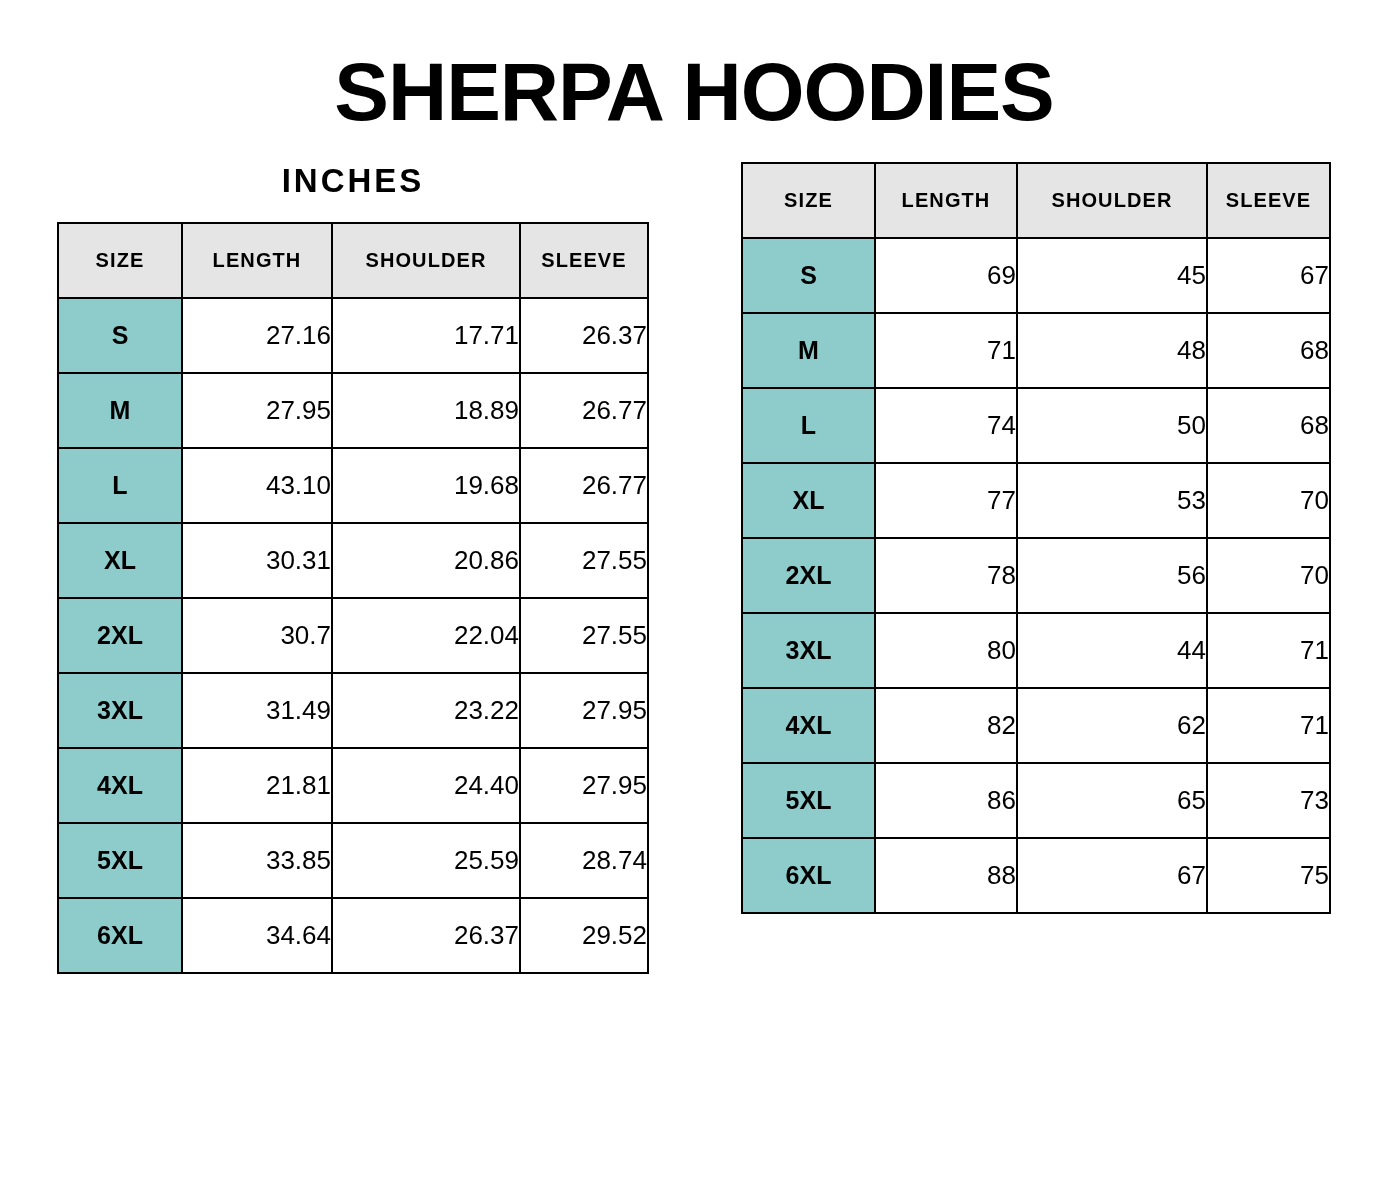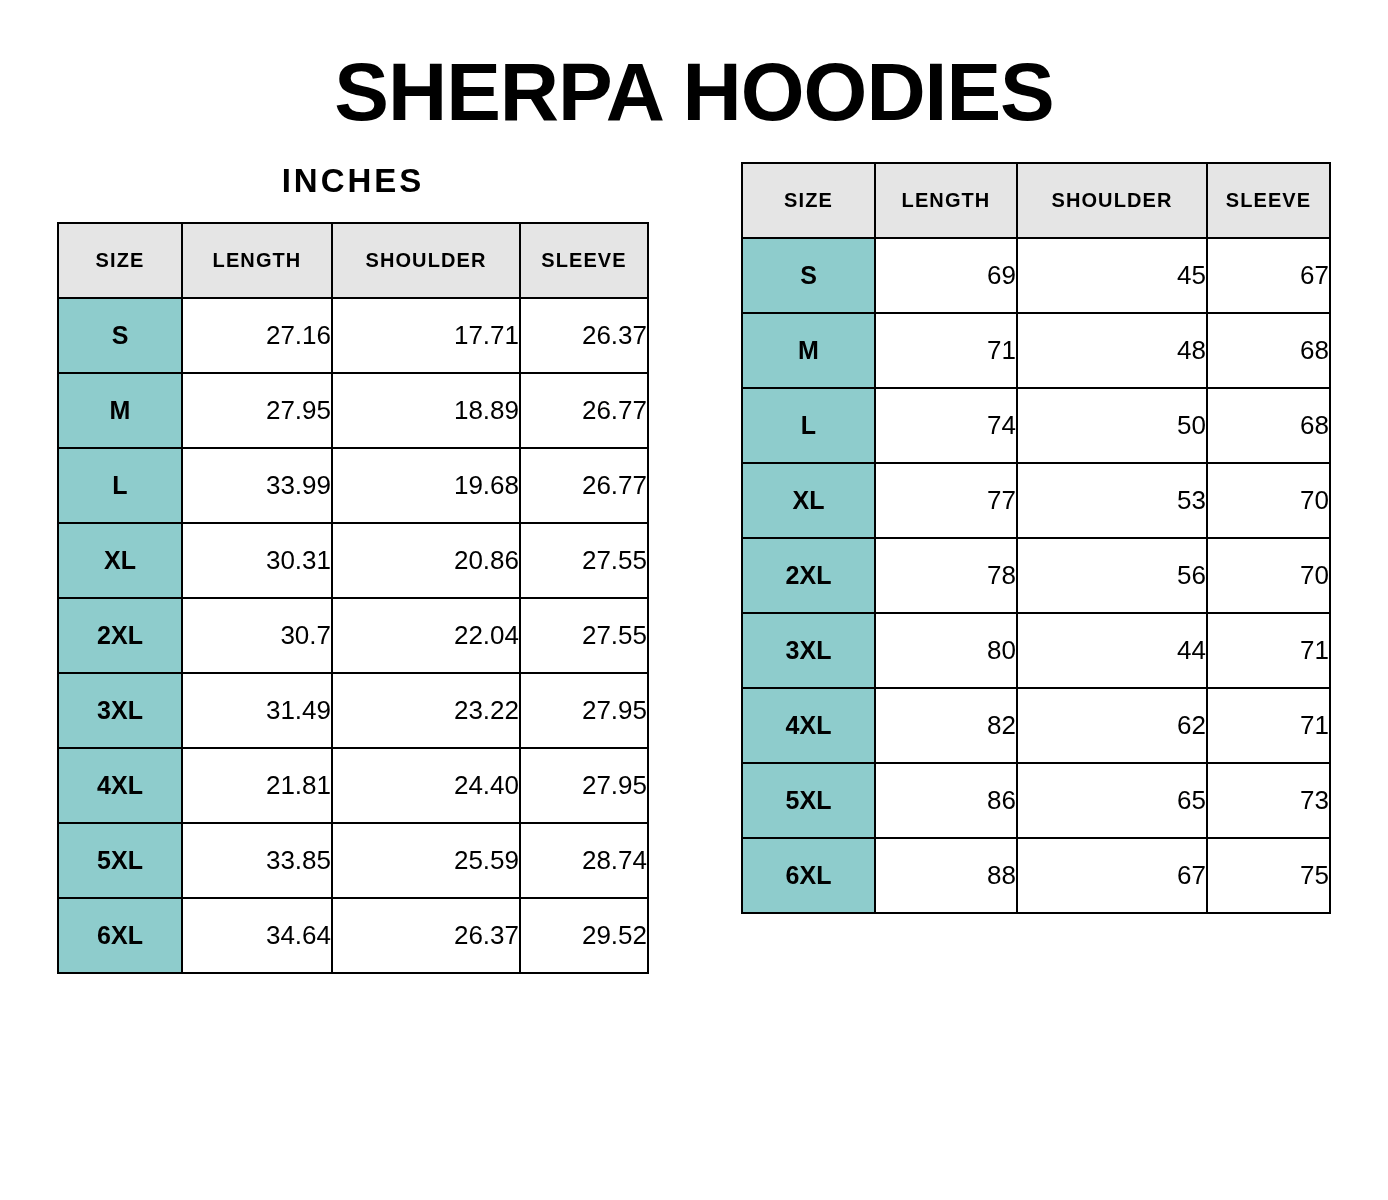--- a/index.html
+++ b/index.html
@@ -125,21 +125,21 @@
             <td class="val-cell">26.37</td>
           </tr>
           <tr>
             <td class="size-cell">M</td>
             <td class="val-cell">27.95</td>
             <td class="val-cell">18.89</td>
             <td class="val-cell">26.77</td>
           </tr>
           <tr>
             <td class="size-cell">L</td>
-            <td class="val-cell">33.99</td>
+            <td class="val-cell">43.10</td>
             <td class="val-cell">19.68</td>
             <td class="val-cell">26.77</td>
           </tr>
           <tr>
             <td class="size-cell">XL</td>
             <td class="val-cell">30.31</td>
             <td class="val-cell">20.86</td>
             <td class="val-cell">27.55</td>
           </tr>
           <tr>

